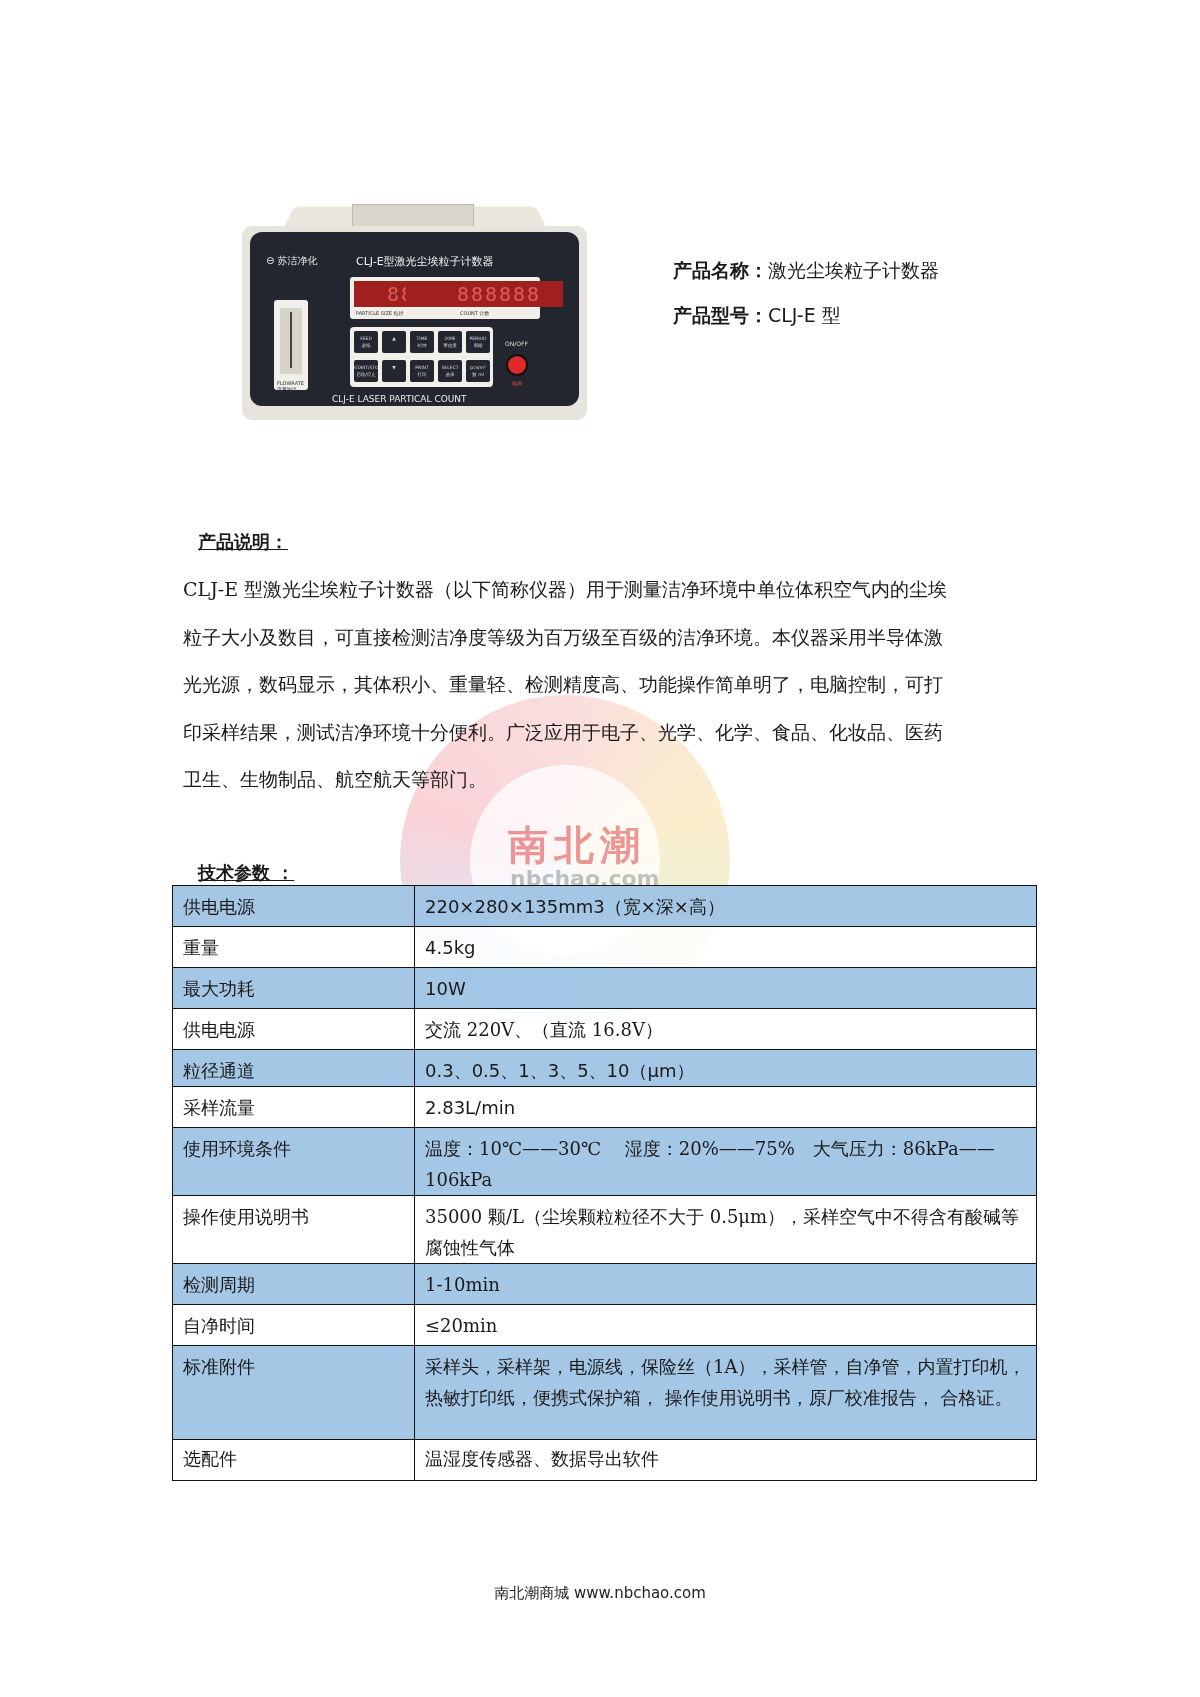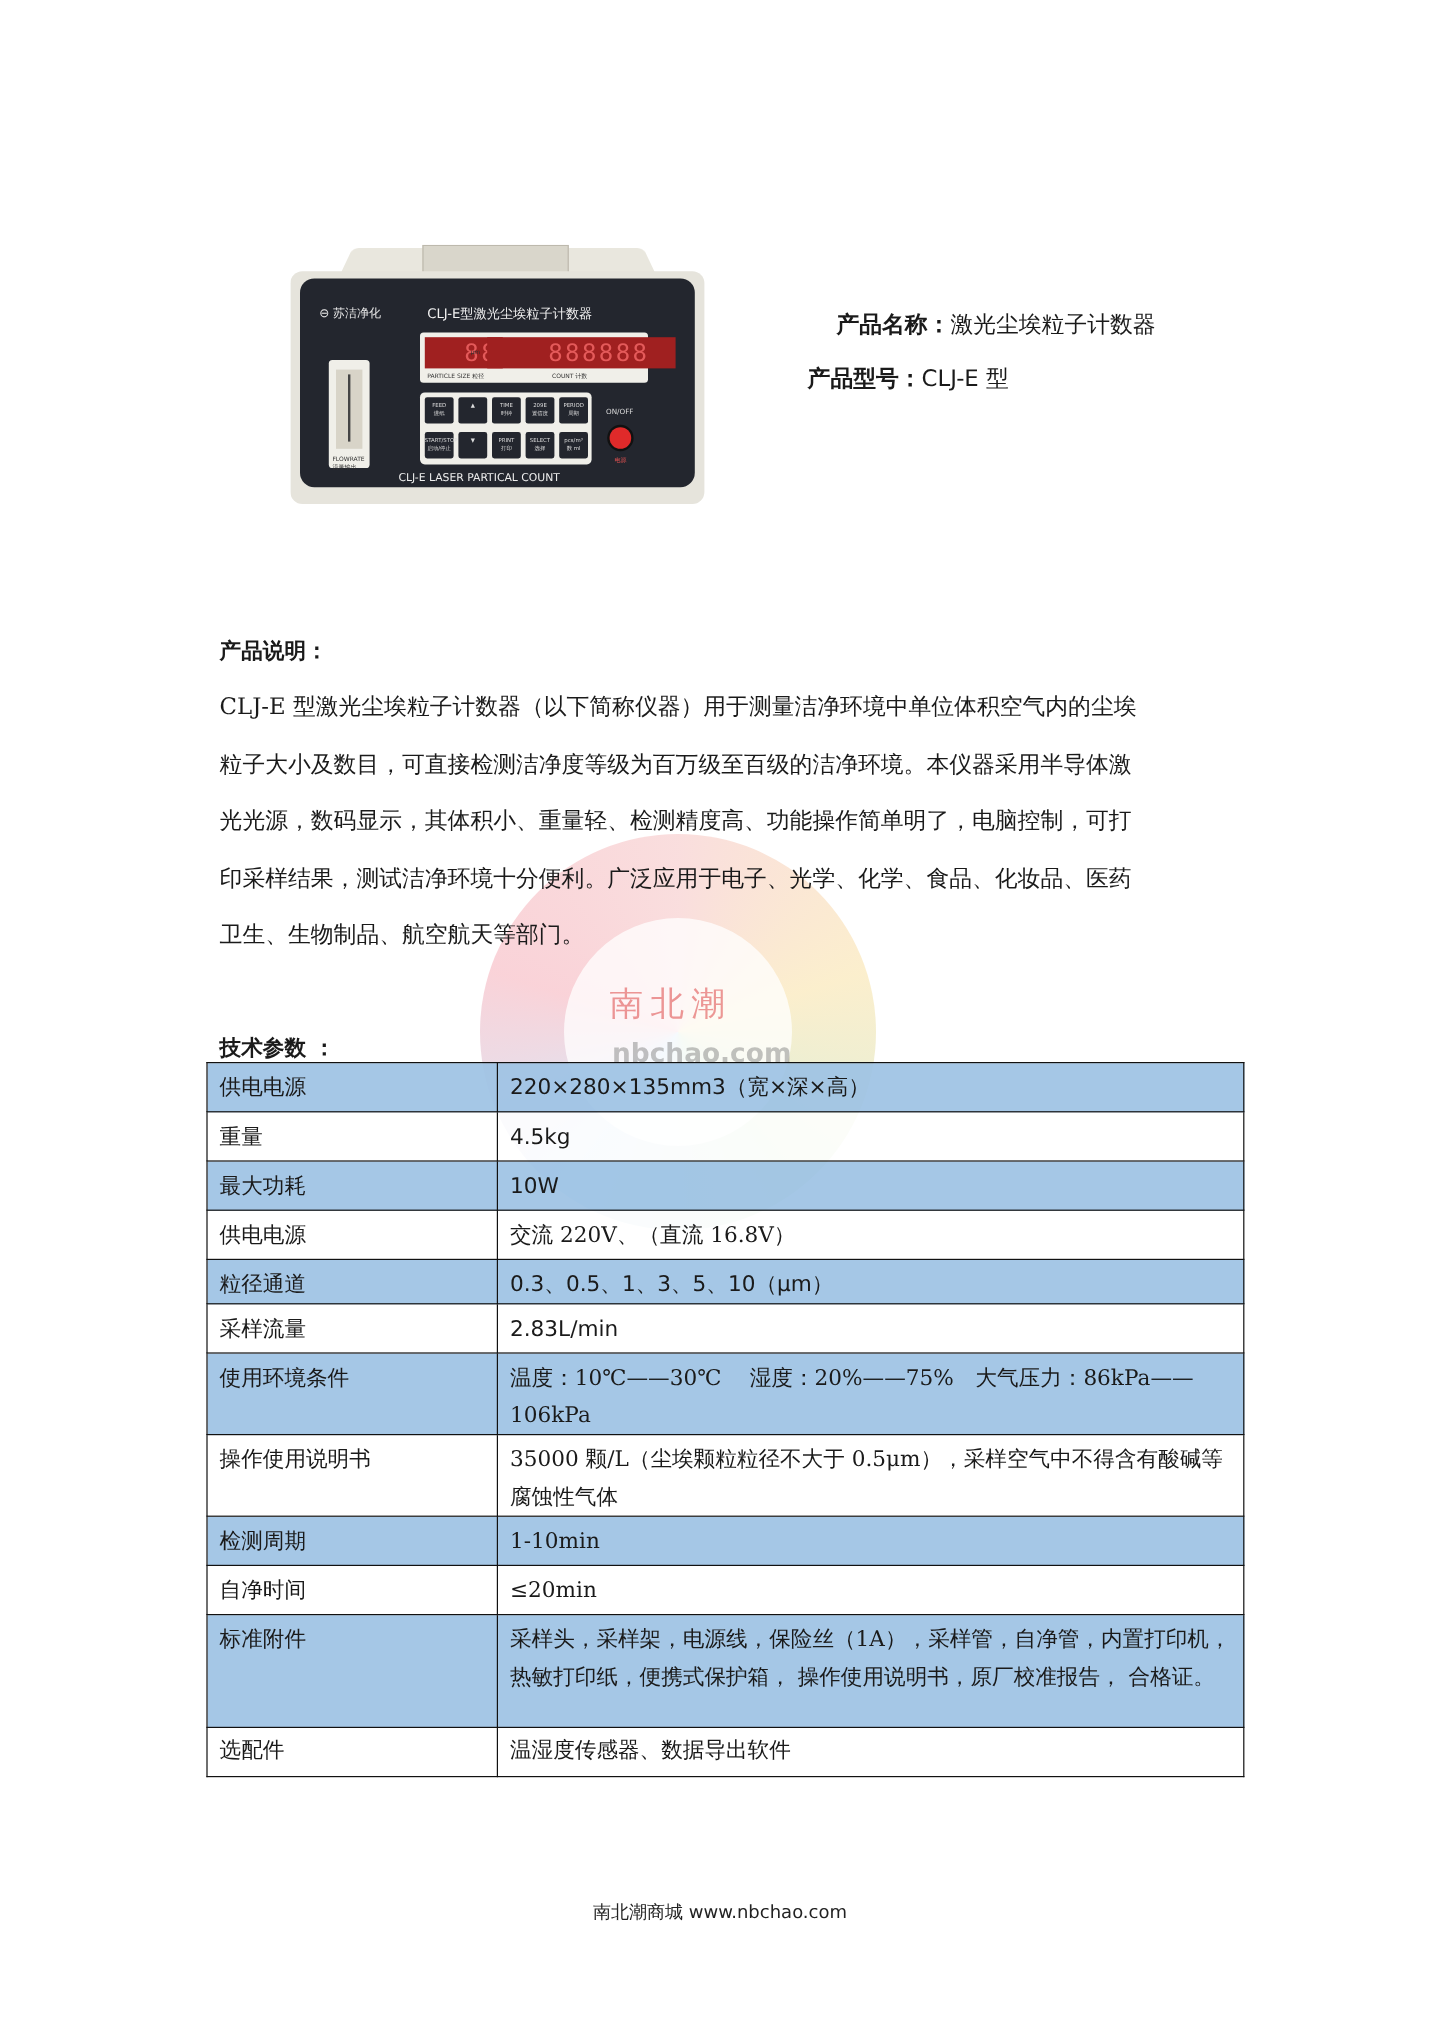--- a/index.html
+++ b/index.html
@@ -27,27 +27,27 @@
        text-align:center;line-height:7px;padding-top:4px;box-sizing:border-box;font-family:"DejaVu Sans",sans-serif;}
   .onoff{position:absolute;left:255px;top:108px;color:#ddd;font-size:6px;font-family:"DejaVu Sans",sans-serif;}
   .pwr{position:absolute;left:258px;top:124px;width:18px;height:18px;border-radius:50%;background:#e02a2a;
        box-shadow:0 0 0 2px #111;}
   .pwr-lbl{position:absolute;left:262px;top:148px;color:#e05050;font-size:5px;font-family:"DejaVu Sans",sans-serif;}
   .dev-bottom{position:absolute;left:82px;top:162px;color:#eee;font-size:9px;font-family:"DejaVu Sans",sans-serif;}
   
   .info{left:673px;font-size:19px;font-family:"DejaVu Sans",sans-serif;}
   .info .k{font-weight:bold;}
   .info .v{font-weight:normal;}
-  .sec-title{left:183px;font-size:18px;font-weight:bold;font-family:"DejaVu Sans",sans-serif;}
+  .sec-title{left:198px;font-size:18px;font-weight:bold;font-family:"DejaVu Sans",sans-serif;text-decoration:underline;}
   .para{left:183px;top:566px;width:845px;font-size:19px;line-height:47.5px;text-align:justify;}
   
   .wm{left:400px;top:695px;width:330px;height:330px;border-radius:50%;
       background:conic-gradient(#f0a0a0,#f5d070,#a0d090,#90c0f0,#f08090,#f0a0a0);opacity:0.35;}
   .wm-hole{left:470px;top:765px;width:190px;height:190px;border-radius:50%;background:rgba(255,255,255,0.75);}
-  .wm-text{left:508px;top:818px;color:rgba(220,70,70,0.55);font-size:28px;font-weight:normal;letter-spacing:6px;}
+  .wm-text{left:508px;top:818px;color:rgba(220,70,70,0.55);font-size:40px;font-weight:bold;letter-spacing:6px;}
   .wm-url{left:510px;top:866px;color:rgba(120,120,120,0.45);font-size:22px;font-weight:bold;font-family:"DejaVu Sans",sans-serif;}
   
   .spec{left:172px;top:885px;width:865px;border-collapse:collapse;font-size:18px;}
   .spec td{border:1.5px solid #111;vertical-align:top;padding:5px 10px 0 10px;line-height:31px;}
   .spec td.k{width:221px;}
   .spec tr.blue td{background:rgba(157,194,228,0.92);}
   .spec tr.white td{background:rgba(255,255,255,0.85);}
   .spec .lat{font-family:"DejaVu Sans",sans-serif;}
   .spec .mono{font-family:"DejaVu Serif",serif;}
   .footer{left:0;width:1200px;top:1584px;text-align:center;font-size:15px;font-family:"DejaVu Sans",sans-serif;color:#222;}
@@ -90,21 +90,21 @@
         <div class="key" style="left:116px;top:33px;"><span>pcs/m³</span><br><span>数 ml</span></div>
       </div>
       <div class="onoff">ON/OFF</div>
       <div class="pwr"></div>
       <div class="pwr-lbl">电源</div>
       <div class="dev-bottom">CLJ-E LASER PARTICAL COUNT</div>
     </div>
   </div>
 </div>
 
-<div class="abs info" style="top:258px;margin-left:24px;">
+<div class="abs info" style="top:258px;">
   <span class="k">产品名称：</span><span class="v">激光尘埃粒子计数器</span>
 </div>
 <div class="abs info" style="top:303px;">
   <span class="k">产品型号：</span><span class="v">CLJ-E 型</span>
 </div>
 
 <div class="abs wm"></div>
 <div class="abs wm-hole"></div>
 <div class="abs wm-text">南北潮</div>
 <div class="abs wm-url">nbchao.com</div>

